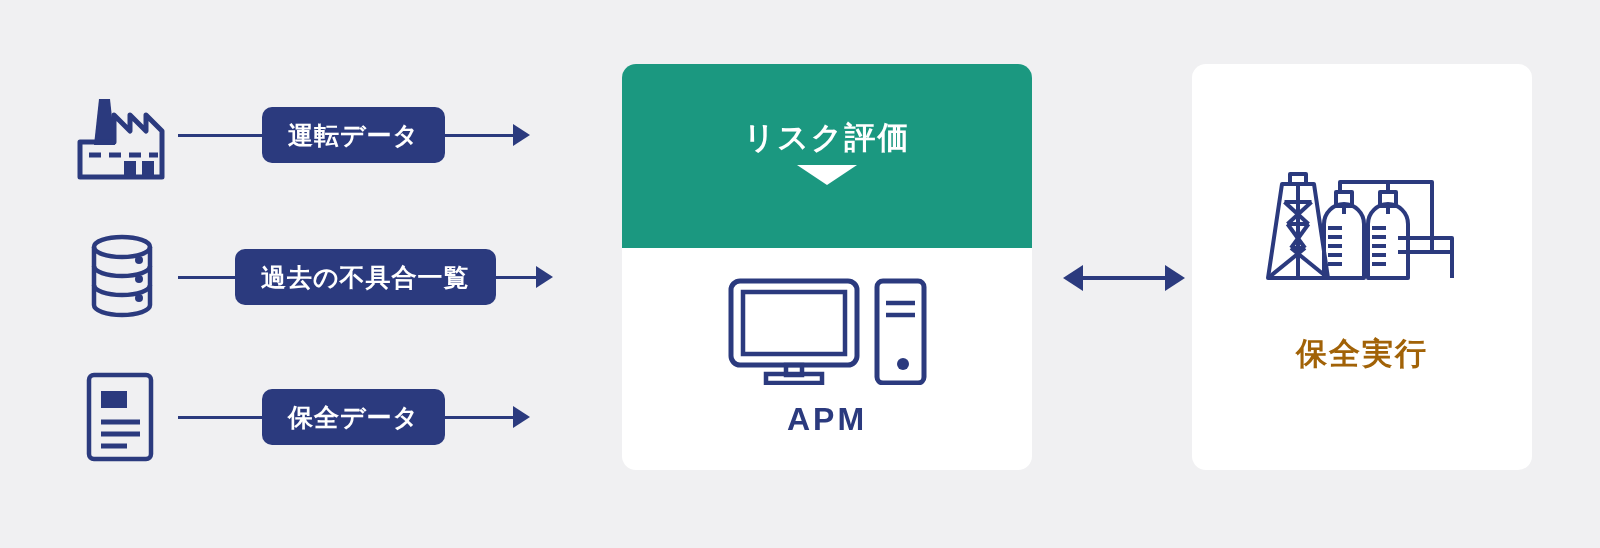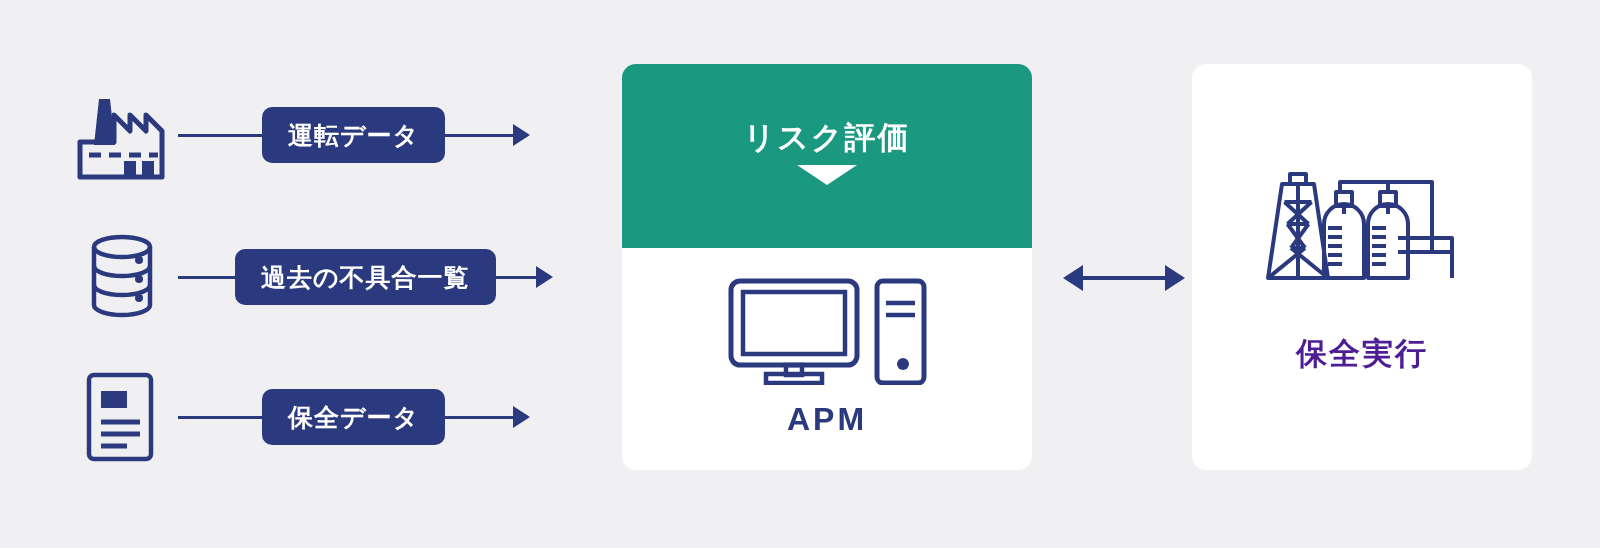--- a/index.html
+++ b/index.html
@@ -186,21 +186,21 @@
     background: #ffffff;
     display: flex;
     flex-direction: column;
     align-items: center;
     justify-content: center;
     gap: 52px;
   }
   .right-caption {
     font-size: 31px;
     font-weight: 700;
-    color: #4c1d95;
+    color: #a16207;
     letter-spacing: 2px;
     line-height: 1;
   }
 
   svg { display: block; }
 </style>
 </head>
 <body>
 
 <div class="stage">

